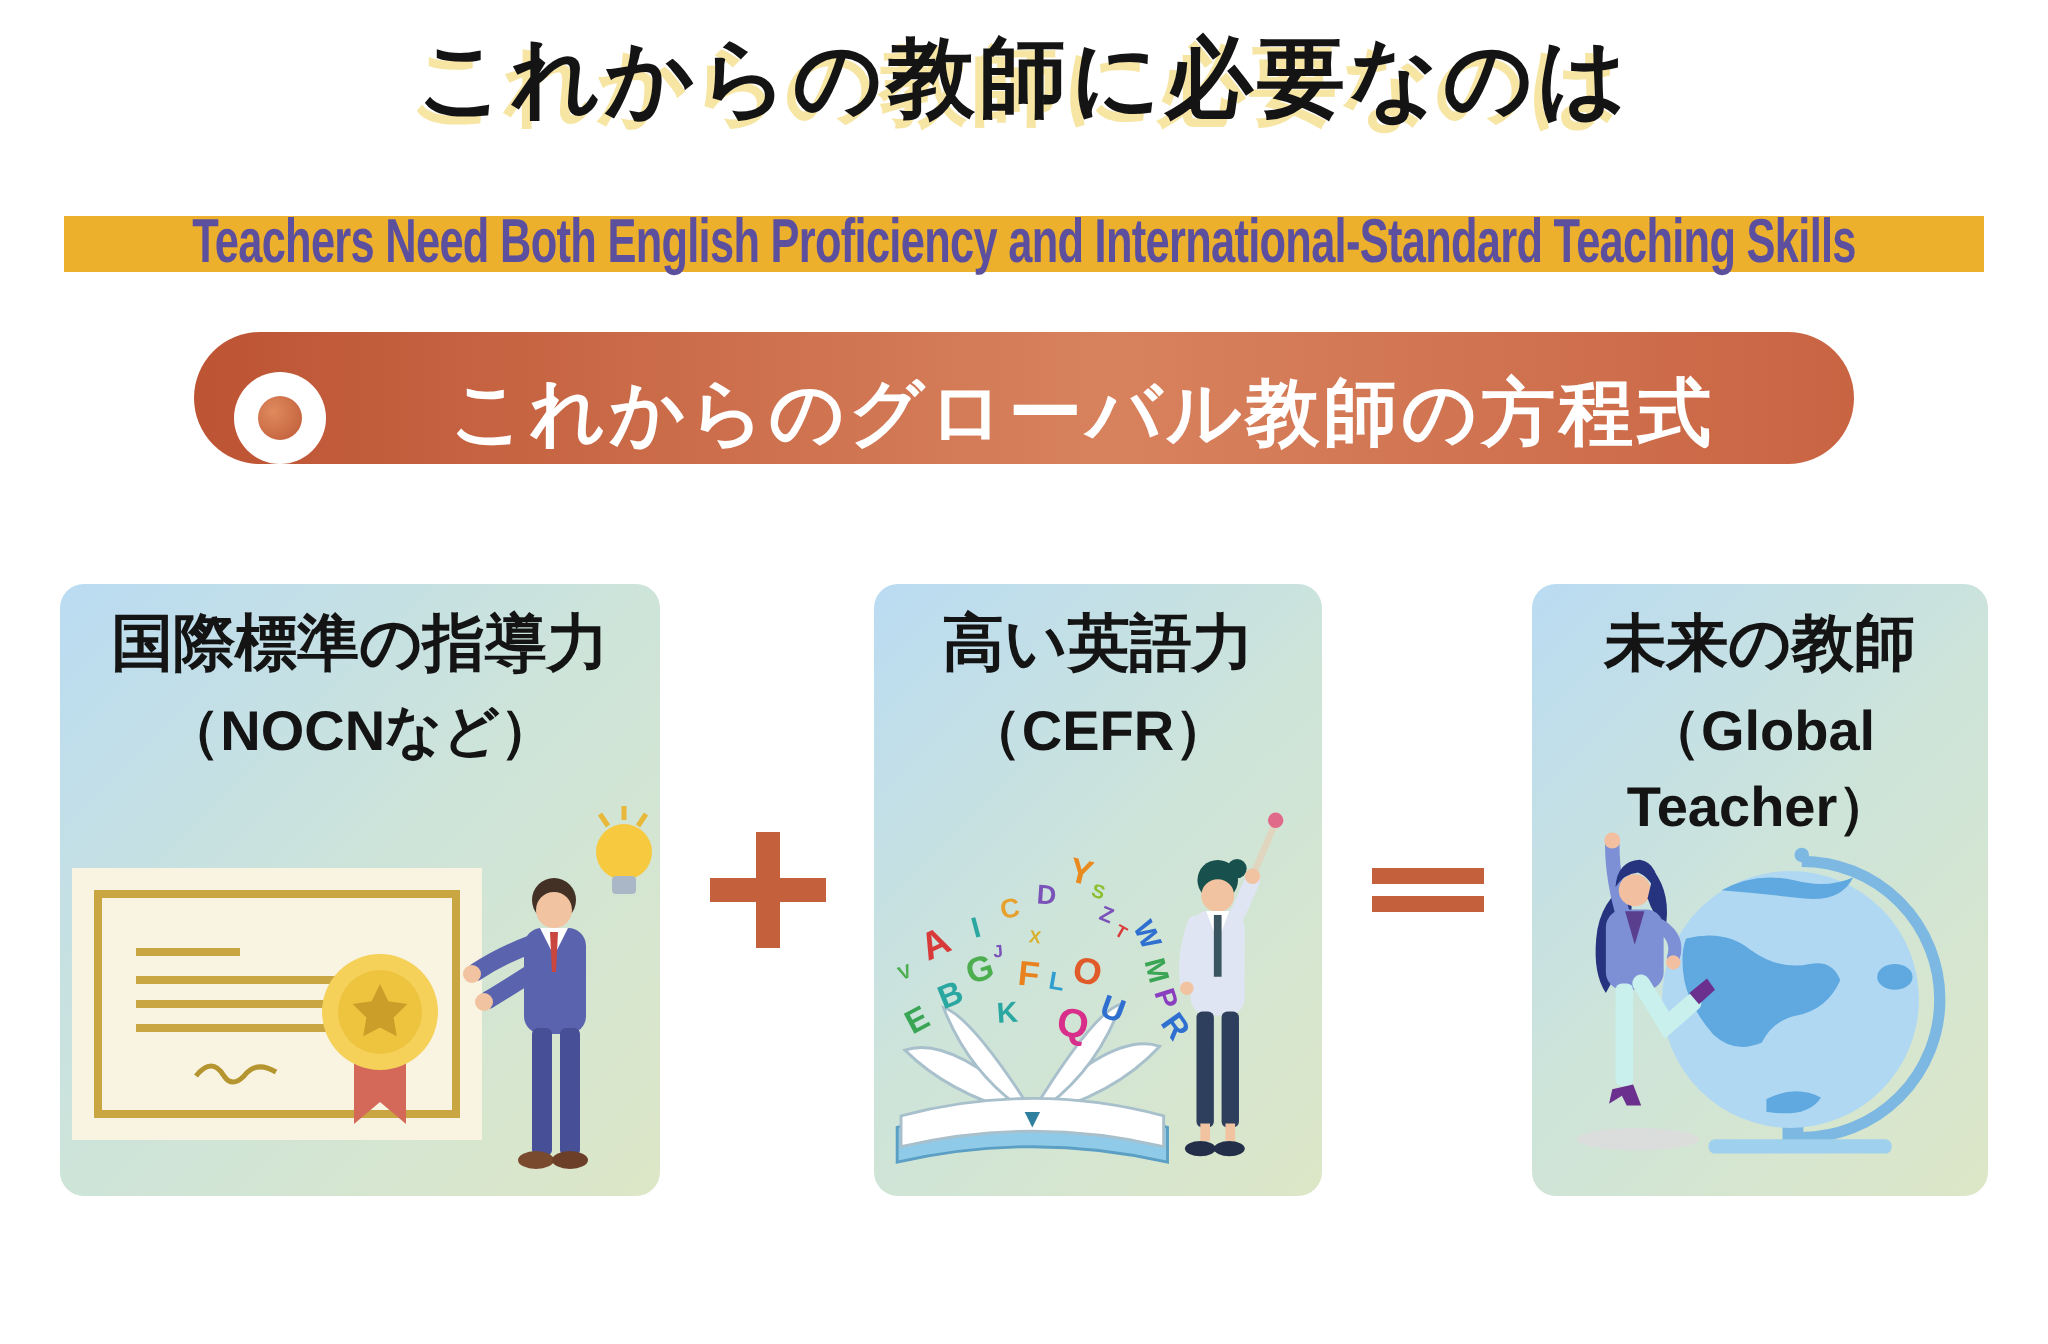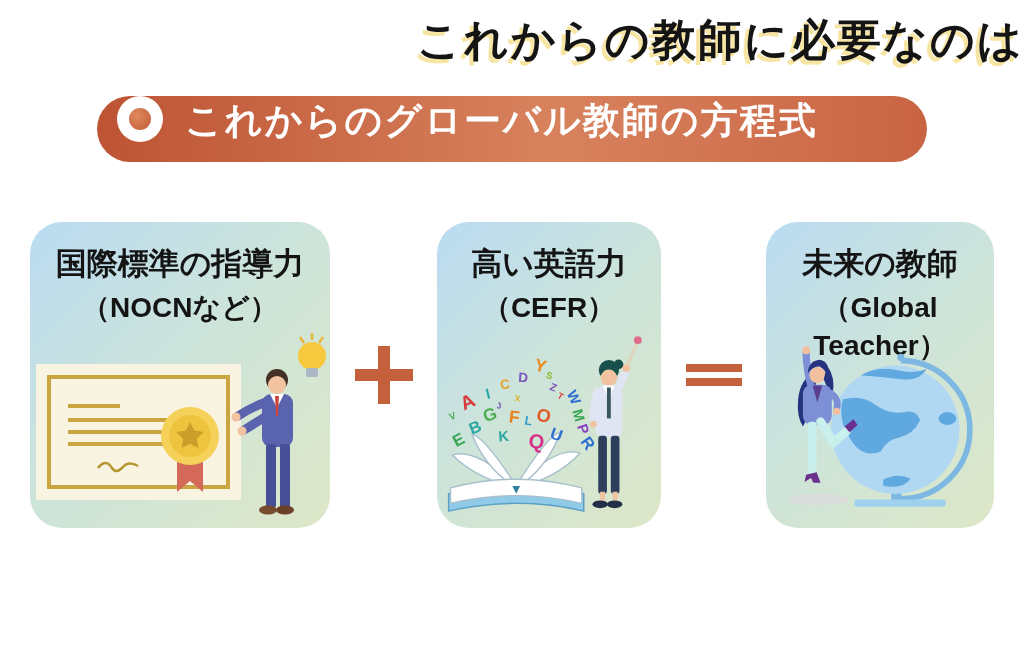--- a/index.html
+++ b/index.html
@@ -6,21 +6,21 @@
   .page{
     position:relative;
     width:1024px;height:672px;
     background:#ffffff;
     font-family:"Liberation Sans","DejaVu Sans",sans-serif;
     overflow:hidden;
   }
   
   .main-title{
     margin:14px 0 0 0;
-    text-align:right;
+    text-align:center;
     font-size:44px;
     font-weight:bold;
     line-height:1.18;
     color:#141414;
     letter-spacing:2px;
     text-shadow:-4px 4px 0 #f7e5a4;
   }
   
   .subtitle-band{
     position:relative;
@@ -38,23 +38,24 @@
     font-weight:bold;
     letter-spacing:-0.5px;
     color:#5b4f9e;
   }
   
   .banner{
     margin:30px auto 0 auto;
     width:830px;height:66px;
     border-radius:33px;
     background:linear-gradient(90deg,#bd5434 0%,#d8825d 55%,#c96443 100%);
-    display:flex;align-items:flex-start;
+    display:flex;align-items:flex-end;
     padding-left:20px;
     box-sizing:border-box;
+    gap:40px;
   }
   .banner-icon{
     width:46px;height:46px;border-radius:50%;
     background:#ffffff;
     display:flex;align-items:center;justify-content:center;
     margin-right:22px;
     flex:0 0 auto;
   }
   .banner-icon-dot{
     width:22px;height:22px;border-radius:50%;
@@ -70,24 +71,24 @@
   .cards-row{
     margin:60px 30px 0 30px;
     display:flex;
     justify-content:space-between;
     align-items:stretch;
     height:306px;
   }
   .card{
     position:relative;
     height:306px;
-    border-radius:32px;
+    border-radius:12px;
     background:linear-gradient(135deg,#badbf2 0%,#cde4da 48%,#dde7c7 100%);
     box-sizing:border-box;
-    padding-top:24px;
+    padding-top:12px;
     overflow:hidden;
   }
   .card-1{width:300px;}
   .card-2{width:224px;}
   .card-3{width:228px;}
   .card-title{
     text-align:center;
     font-size:31px;
     font-weight:bold;
     color:#141414;
@@ -123,20 +124,23 @@
   }
   svg text{font-family:"Liberation Sans","DejaVu Sans",sans-serif;}
 </style>
 </head>
 <body>
 
 <div class="page">
 
   <h1 class="main-title"><span>これからの教師に必要なのは</span><br></h1>
 
+  <div class="subtitle-band">
+    <span class="subtitle-text">Teachers Need Both English Proficiency and International-Standard Teaching Skills</span>
+  </div>
 
   <div class="banner">
     <span class="banner-icon">
         <span class="banner-icon-dot"></span>
       </span>
     <span class="banner-text">これからのグローバル教師の方程式</span>
   </div>
 
   <div class="cards-row">
 

